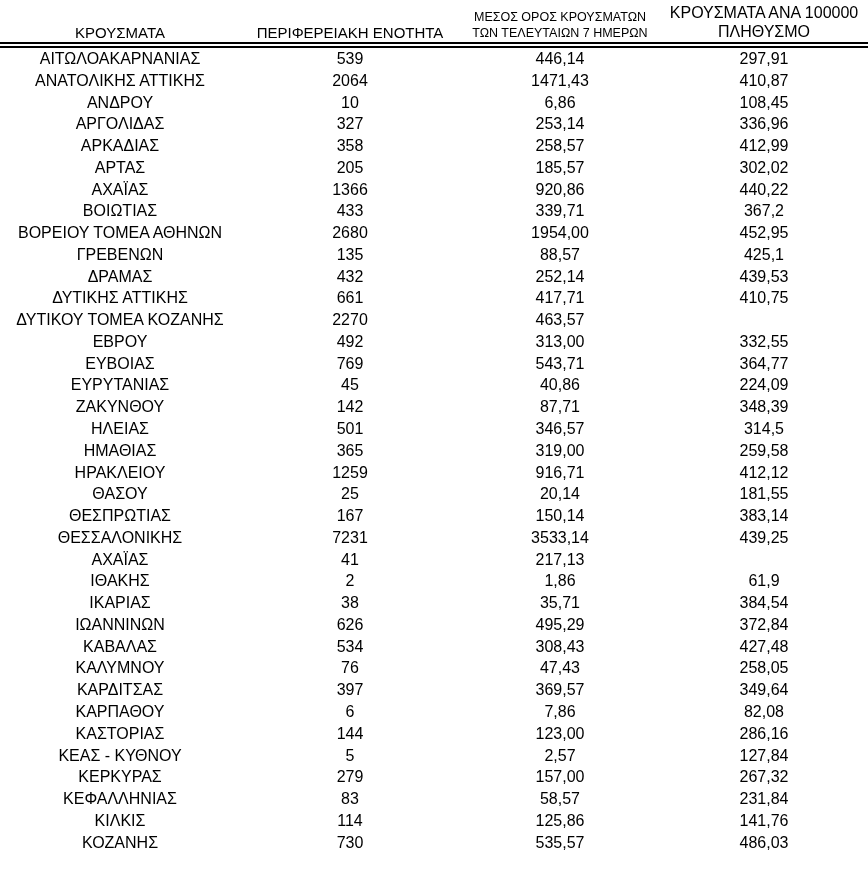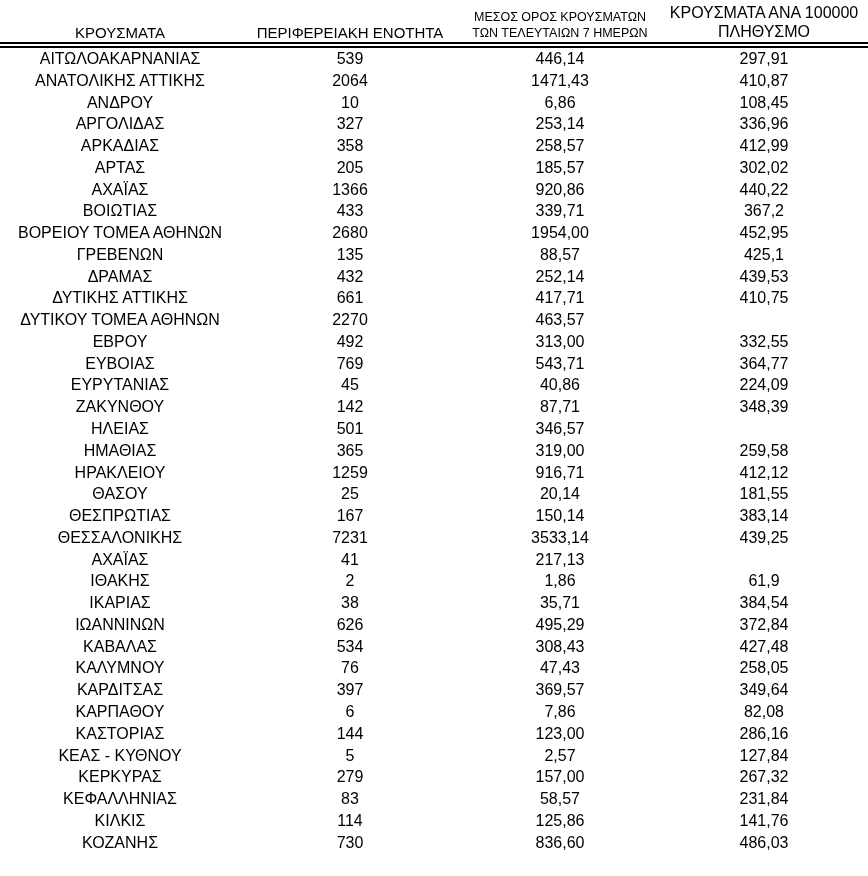--- a/index.html
+++ b/index.html
@@ -136,21 +136,21 @@
       <div class="cell">252,14</div>
       <div class="cell">439,53</div>
     </div>
       <div class="grid-row body-row" style="">
       <div class="cell">ΔΥΤΙΚΗΣ ΑΤΤΙΚΗΣ</div>
       <div class="cell">661</div>
       <div class="cell">417,71</div>
       <div class="cell">410,75</div>
     </div>
       <div class="grid-row body-row" style="">
-      <div class="cell">ΔΥΤΙΚΟΥ ΤΟΜΕΑ ΑΘΗΝΩΝ</div>
+      <div class="cell">ΔΥΤΙΚΟΥ ΤΟΜΕΑ ΚΟΖΑΝΗΣ</div>
       <div class="cell">2270</div>
       <div class="cell">463,57</div>
     </div>
       <div class="grid-row body-row" style="">
       <div class="cell">ΕΒΡΟΥ</div>
       <div class="cell">492</div>
       <div class="cell">313,00</div>
       <div class="cell">332,55</div>
     </div>
       <div class="grid-row body-row" style="">
@@ -168,20 +168,21 @@
       <div class="grid-row body-row" style="">
       <div class="cell">ΖΑΚΥΝΘΟΥ</div>
       <div class="cell">142</div>
       <div class="cell">87,71</div>
       <div class="cell">348,39</div>
     </div>
       <div class="grid-row body-row" style="">
       <div class="cell">ΗΛΕΙΑΣ</div>
       <div class="cell">501</div>
       <div class="cell">346,57</div>
+      <div class="cell">314,5</div>
     </div>
       <div class="grid-row body-row" style="">
       <div class="cell">ΗΜΑΘΙΑΣ</div>
       <div class="cell">365</div>
       <div class="cell">319,00</div>
       <div class="cell">259,58</div>
     </div>
       <div class="grid-row body-row" style="">
       <div class="cell">ΗΡΑΚΛΕΙΟΥ</div>
       <div class="cell">1259</div>
@@ -279,18 +280,18 @@
     </div>
       <div class="grid-row body-row" style="">
       <div class="cell">ΚΙΛΚΙΣ</div>
       <div class="cell">114</div>
       <div class="cell">125,86</div>
       <div class="cell">141,76</div>
     </div>
       <div class="grid-row body-row" style="">
       <div class="cell">ΚΟΖΑΝΗΣ</div>
       <div class="cell">730</div>
-      <div class="cell">836,60</div>
+      <div class="cell">535,57</div>
       <div class="cell">486,03</div>
     </div>
     </div>
 
 </div>
 
 </body></html>

